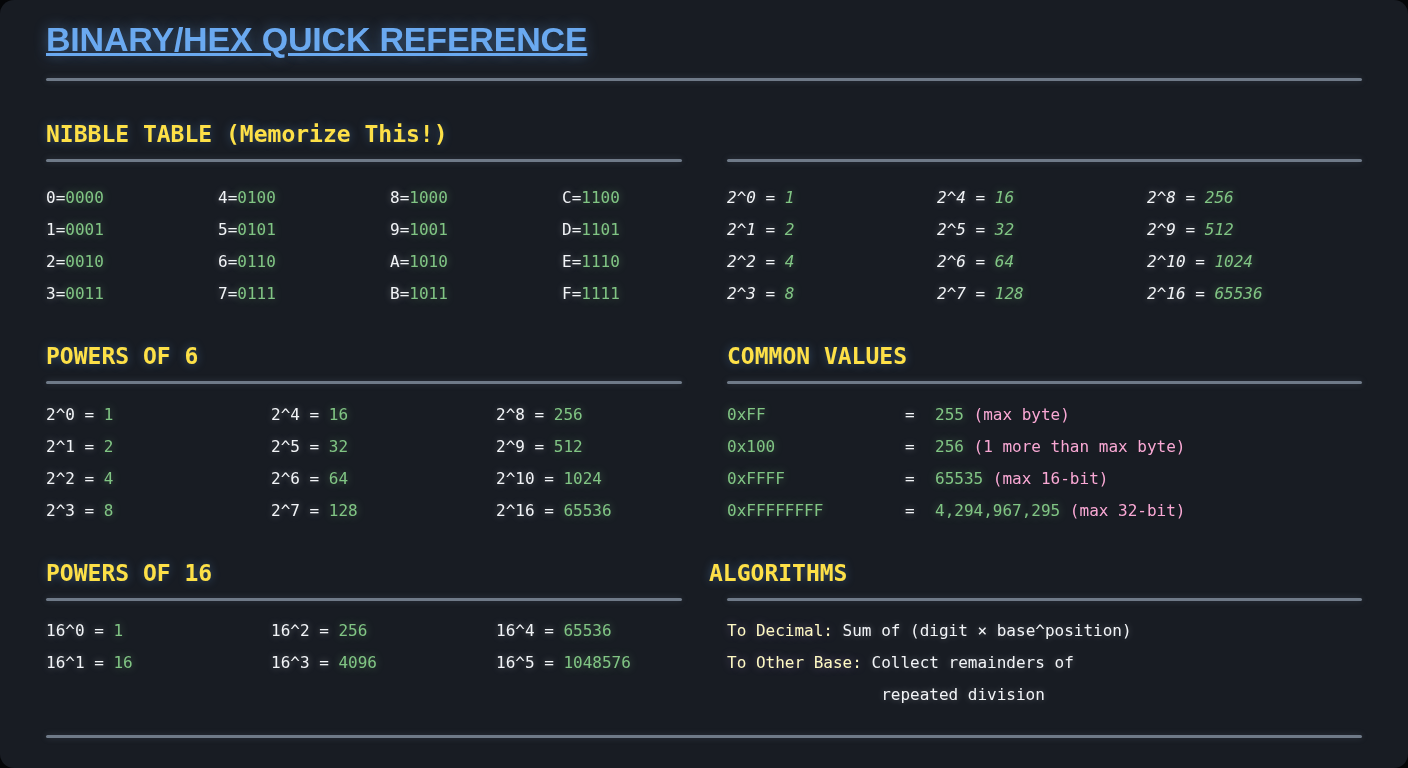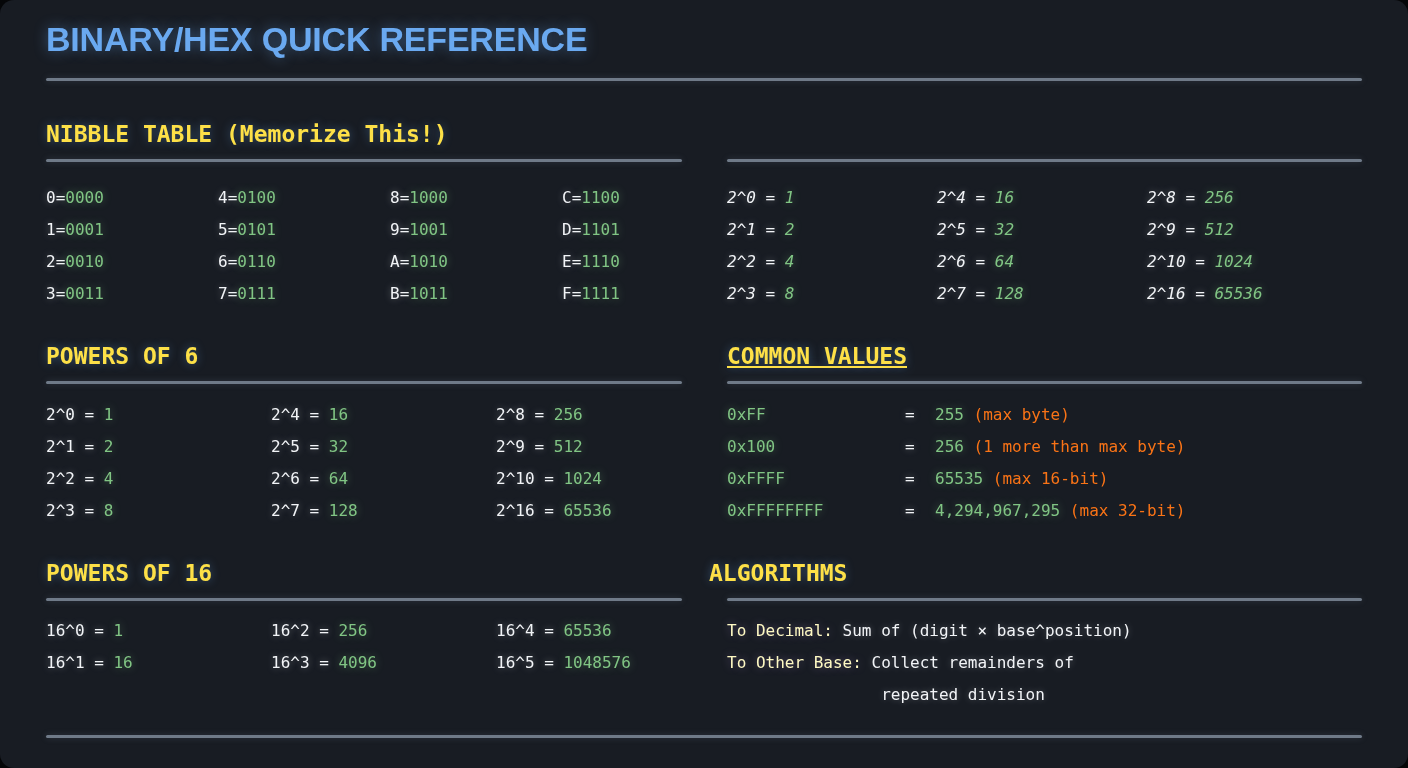--- a/index.html
+++ b/index.html
@@ -30,20 +30,21 @@
     position: absolute;
     left: 46px;
     top: 20px;
     font-family: "Liberation Sans", sans-serif;
     font-weight: bold;
     font-size: 34px;
     letter-spacing: -0.2px;
     color: #6aa9f0;
     text-shadow: 0 0 14px rgba(106,169,240,0.45);
     white-space: nowrap;
+    text-decoration: underline;
   }
 
   .rule {
     position: absolute;
     height: 3px;
     background: #6f7a88;
     border-radius: 2px;
     box-shadow: 0 0 6px rgba(140,155,175,0.25);
   }
   .rule.full  { left: 46px; width: 1316px; }
@@ -72,21 +73,21 @@
   .grid .row { display: block; height: 32px; }
   .grid .cell {
     display: inline-block;
     white-space: pre;
     vertical-align: top;
   }
 
   .key   { color: #f2f4f7; text-shadow: 0 0 7px rgba(235,240,250,0.35); }
   .eq    { color: #f2f4f7; text-shadow: 0 0 7px rgba(235,240,250,0.35); }
   .val   { color: #81c584; text-shadow: 0 0 9px rgba(129,197,132,0.45); }
-  .note  { color: #f97316; }
+  .note  { color: #f9a8d4; }
   .lbl   { color: #fef9c3; text-shadow: 0 0 9px rgba(196,155,234,0.40); }
   .txt   { color: #f2f4f7; text-shadow: 0 0 7px rgba(235,240,250,0.30); }
 
   
   .nib .cell { width: 172px; }
   .p2  .cell { width: 225px; }
   .p2r .cell { width: 210px; font-style: italic; }
   .p16 .cell { width: 225px; }
 
   .cv .hex  { display:inline-block; width: 178px; }
@@ -109,21 +110,21 @@
   <div class="rule colL" style="top:381px;"></div>
   <div class="grid p2" id="p2-grid" style="left:46px; top:399px;"><span class="row"><span class="cell"><span class="key">2^0 = </span><span class="val">1</span></span><span class="cell"><span class="key">2^4 = </span><span class="val">16</span></span><span class="cell"><span class="key">2^8 = </span><span class="val">256</span></span></span><span class="row"><span class="cell"><span class="key">2^1 = </span><span class="val">2</span></span><span class="cell"><span class="key">2^5 = </span><span class="val">32</span></span><span class="cell"><span class="key">2^9 = </span><span class="val">512</span></span></span><span class="row"><span class="cell"><span class="key">2^2 = </span><span class="val">4</span></span><span class="cell"><span class="key">2^6 = </span><span class="val">64</span></span><span class="cell"><span class="key">2^10 = </span><span class="val">1024</span></span></span><span class="row"><span class="cell"><span class="key">2^3 = </span><span class="val">8</span></span><span class="cell"><span class="key">2^7 = </span><span class="val">128</span></span><span class="cell"><span class="key">2^16 = </span><span class="val">65536</span></span></span></div>
 
   <div class="sec-head" style="left:46px; top:560px;text-align:right;">POWERS OF 16</div>
   <div class="rule colL" style="top:598px;"></div>
   <div class="grid p16" id="p16-grid" style="left:46px; top:615px;"><span class="row"><span class="cell"><span class="key">16^0 = </span><span class="val">1</span></span><span class="cell"><span class="key">16^2 = </span><span class="val">256</span></span><span class="cell"><span class="key">16^4 = </span><span class="val">65536</span></span></span><span class="row"><span class="cell"><span class="key">16^1 = </span><span class="val">16</span></span><span class="cell"><span class="key">16^3 = </span><span class="val">4096</span></span><span class="cell"><span class="key">16^5 = </span><span class="val">1048576</span></span></span></div>
 
   <div class="rule colR" style="top:159px;"></div>
   <div class="grid p2r" id="p2r-grid" style="left:727px; top:182px;"><span class="row"><span class="cell"><span class="key">2^0 = </span><span class="val">1</span></span><span class="cell"><span class="key">2^4 = </span><span class="val">16</span></span><span class="cell"><span class="key">2^8 = </span><span class="val">256</span></span></span><span class="row"><span class="cell"><span class="key">2^1 = </span><span class="val">2</span></span><span class="cell"><span class="key">2^5 = </span><span class="val">32</span></span><span class="cell"><span class="key">2^9 = </span><span class="val">512</span></span></span><span class="row"><span class="cell"><span class="key">2^2 = </span><span class="val">4</span></span><span class="cell"><span class="key">2^6 = </span><span class="val">64</span></span><span class="cell"><span class="key">2^10 = </span><span class="val">1024</span></span></span><span class="row"><span class="cell"><span class="key">2^3 = </span><span class="val">8</span></span><span class="cell"><span class="key">2^7 = </span><span class="val">128</span></span><span class="cell"><span class="key">2^16 = </span><span class="val">65536</span></span></span></div>
 
-  <div class="sec-head" style="left:727px; top:343px;text-decoration:underline;">COMMON VALUES</div>
+  <div class="sec-head" style="left:727px; top:343px;">COMMON VALUES</div>
   <div class="rule colR" style="top:381px;"></div>
   <div class="grid cv" id="cv-grid" style="left:727px; top:399px;"><span class="row"><span class="hex val">0xFF</span><span class="eq">= </span><span class="num val">255 </span><span class="note">(max byte)</span></span><span class="row"><span class="hex val">0x100</span><span class="eq">= </span><span class="num val">256 </span><span class="note">(1 more than max byte)</span></span><span class="row"><span class="hex val">0xFFFF</span><span class="eq">= </span><span class="num val">65535 </span><span class="note">(max 16-bit)</span></span><span class="row"><span class="hex val">0xFFFFFFFF</span><span class="eq">= </span><span class="num val">4,294,967,295 </span><span class="note">(max 32-bit)</span></span></div>
 
   <div class="sec-head" style="left:709px; top:560px;">ALGORITHMS</div>
   <div class="rule colR" style="top:598px;"></div>
   <div class="grid alg" id="alg-grid" style="left:727px; top:615px;"><span class="row"><span class="lbl">To Decimal:</span><span class="txt"> Sum of (digit × base^position)</span></span><span class="row"><span class="lbl">To Other Base:</span><span class="txt"> Collect remainders of</span></span><span class="row"><span class="lbl"></span><span class="txt">                repeated division</span></span></div>
 
   <div class="rule full" style="top:735px;"></div>
 
 </div>

